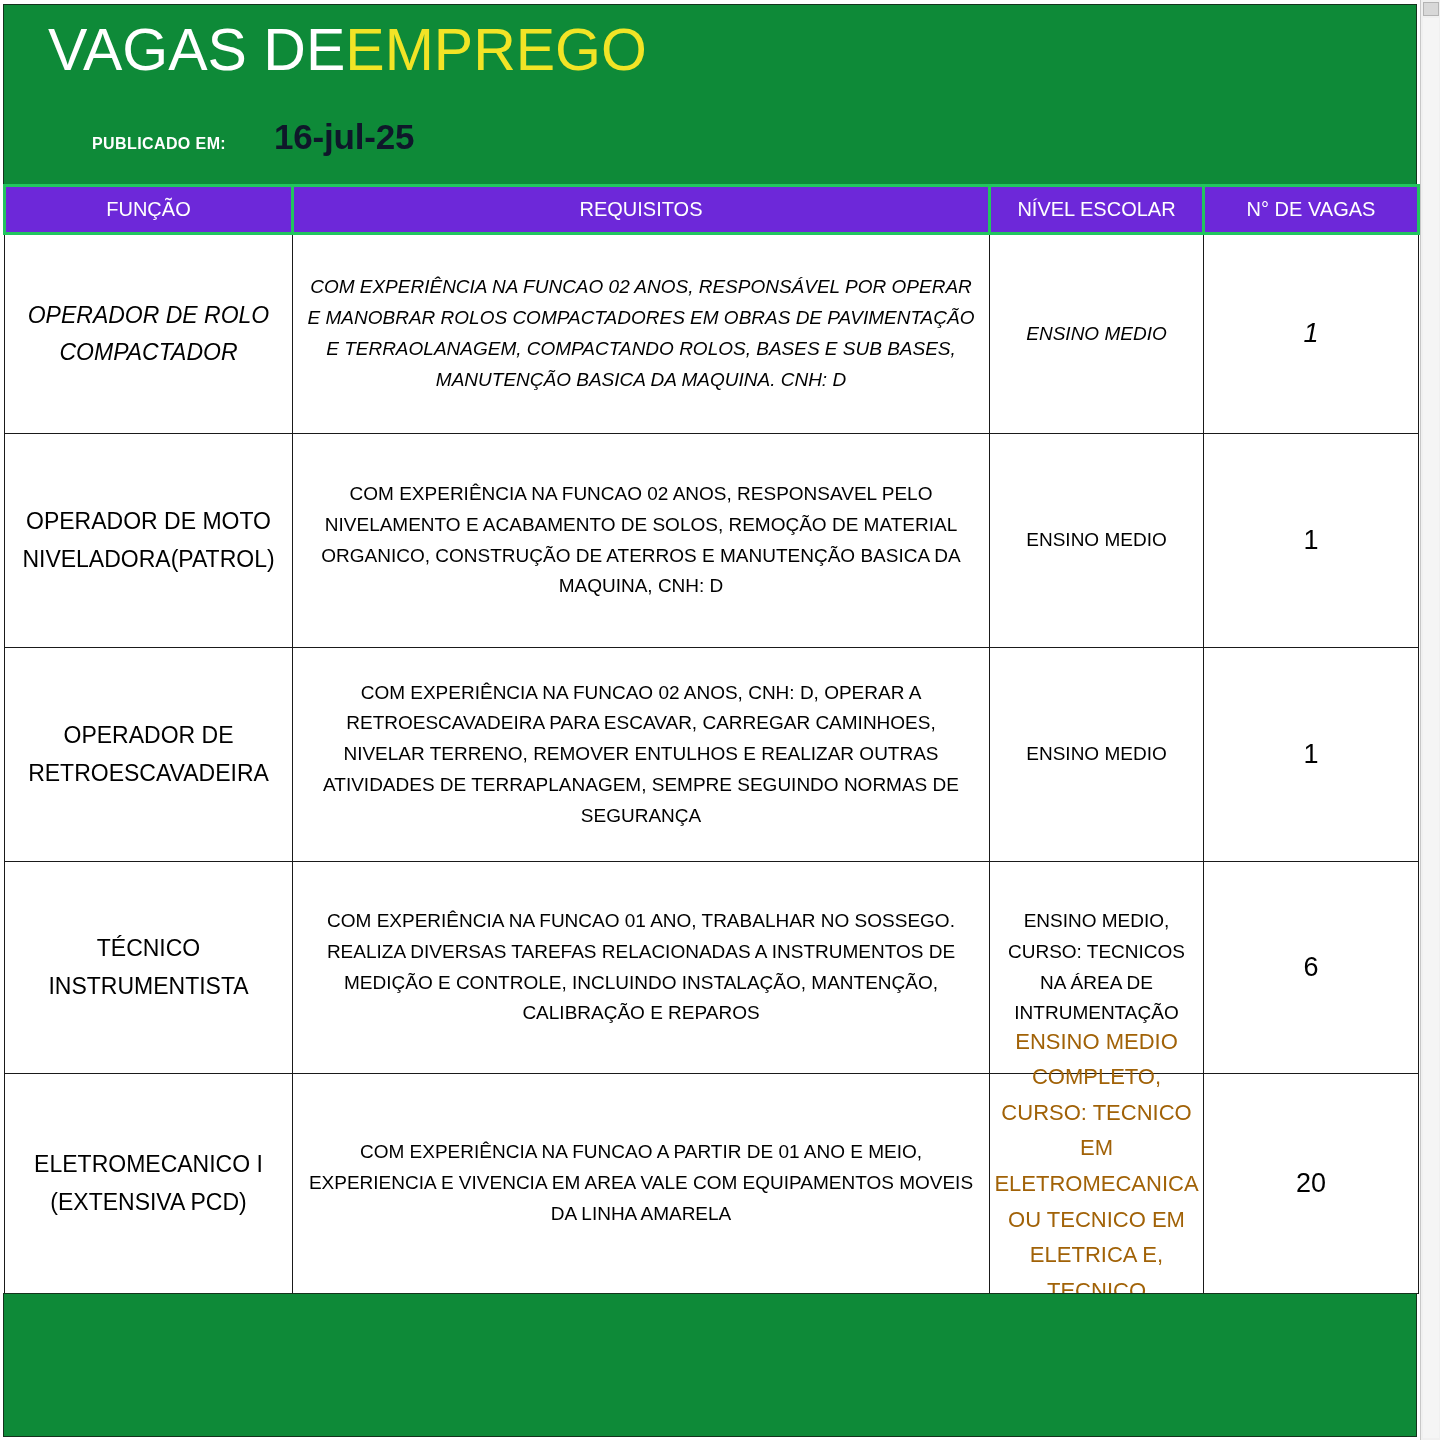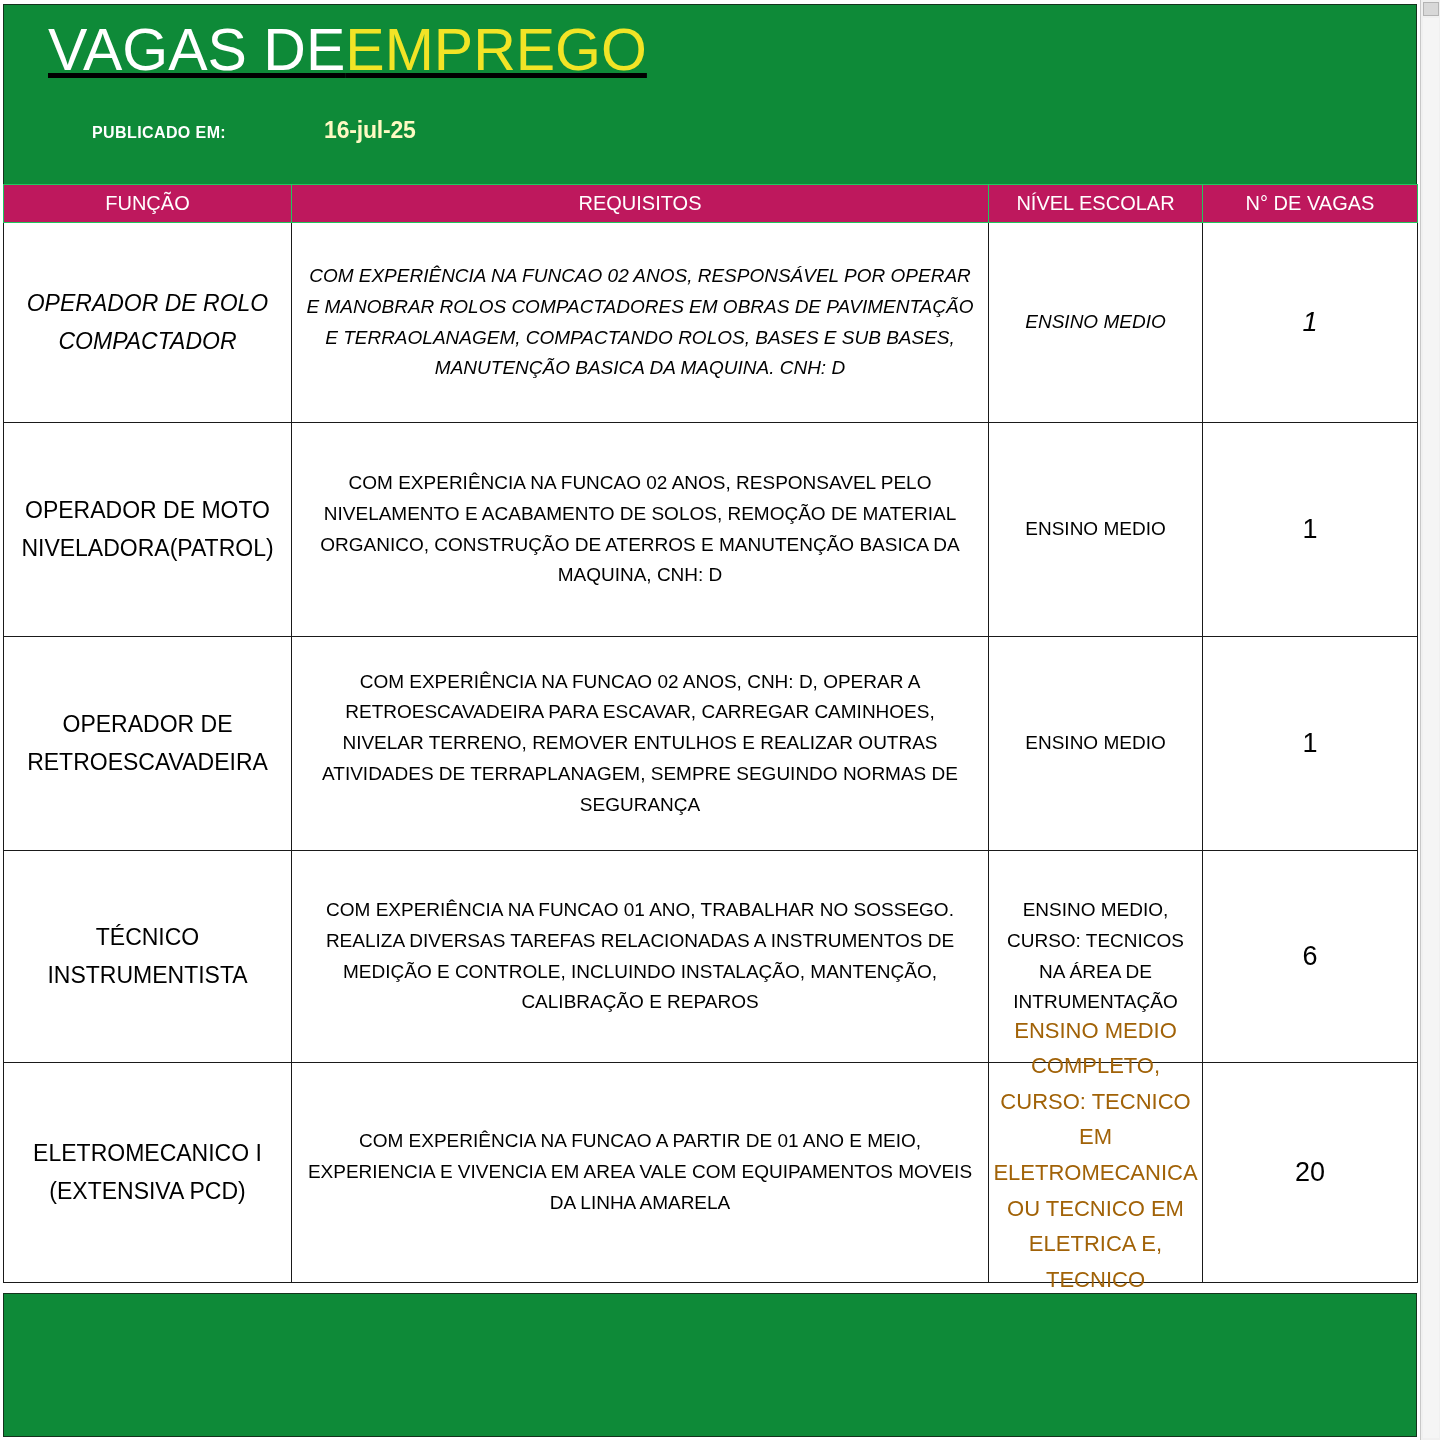--- a/index.html
+++ b/index.html
@@ -49,21 +49,20 @@
     width: 100%;
     height: 100%;
   }
   .title-row {
     position: absolute;
     left: 44px;
     top: 16px;
     display: flex;
     align-items: flex-end;
     white-space: nowrap;
-    text-decoration: underline;
   }
   .title-main {
     color: #ffffff;
     font-size: 59px;
     line-height: 1;
     letter-spacing: 0px;
     font-weight: 400;
   }
   .title-accent {
     color: #f2e426;
@@ -80,50 +79,50 @@
     white-space: nowrap;
   }
   .pub-label {
     color: #ffffff;
     font-size: 16px;
     font-weight: bold;
     letter-spacing: 0.4px;
     text-align: right;
   }
   .pub-date {
-    color: #fef9c3;
-    font-size: 23px;
+    color: #0f172a;
+    font-size: 35px;
     font-weight: bold;
-    margin-left: 98px;
+    margin-left: 48px;
     letter-spacing: -0.2px;
   }
 
   
   #vagas-table {
     position: absolute;
     left: 0px;
     top: 184px;
     width: 1414px;
     border-collapse: collapse;
     table-layout: fixed;
   }
   #vagas-table col.c-funcao    { width: 288px; }
   #vagas-table col.c-requisitos{ width: 697px; }
   #vagas-table col.c-nivel     { width: 214px; }
   #vagas-table col.c-vagas     { width: 215px; }
 
   #vagas-table thead th {
-    background: #be185d;
+    background: #6d28d9;
     color: #ffffff;
     font-size: 20px;
     font-weight: 400;
     text-align: center;
-    height: 38px;
+    height: 48px;
     padding: 0 4px;
-    border: 1px solid #22c55e;
+    border: 3px solid #22c55e;
     vertical-align: middle;
     white-space: nowrap;
   }
 
   #vagas-table tbody td {
     border: 1px solid #1a1a1a;
     color: #000000;
     font-size: 19px;
     line-height: 1.62;
     text-align: center;

